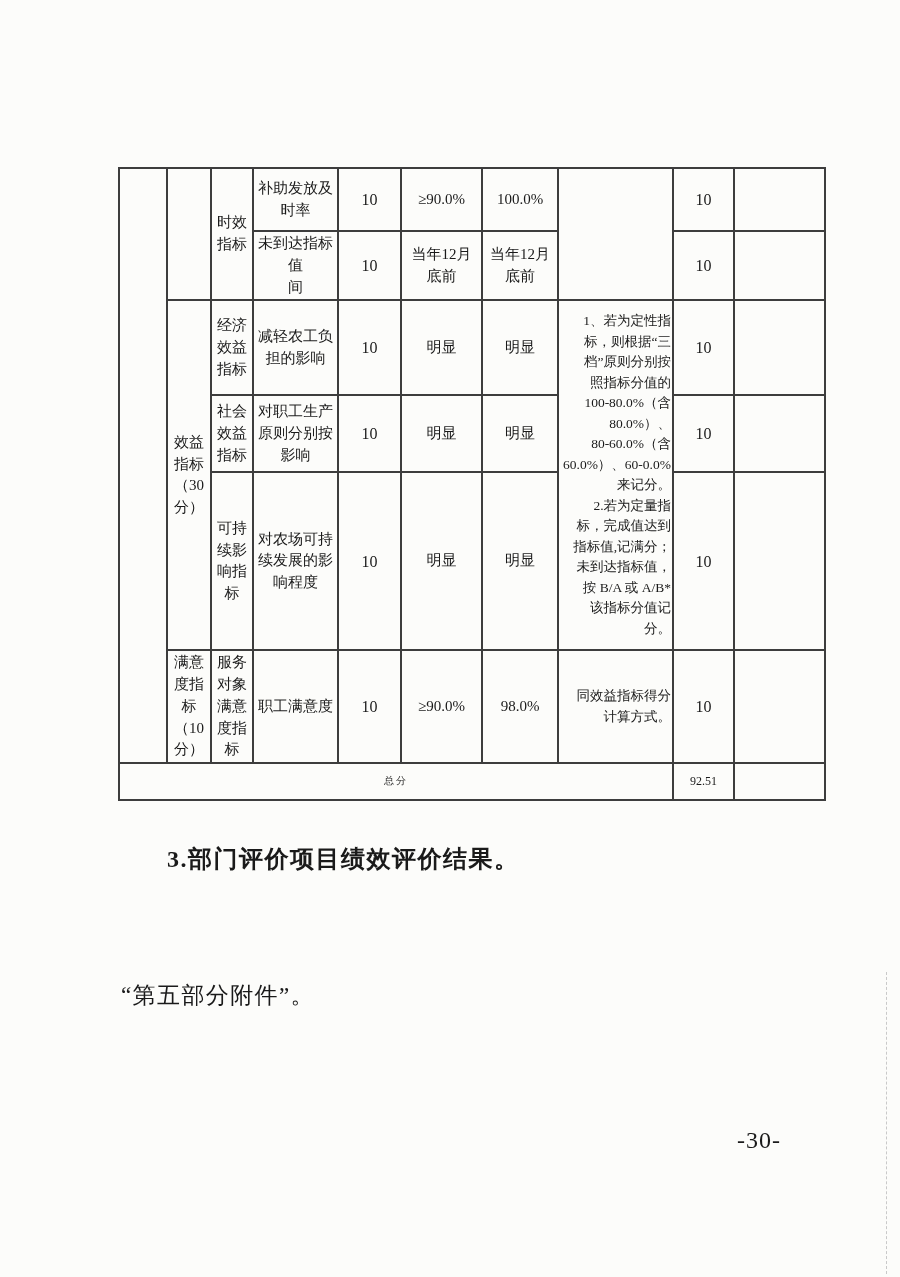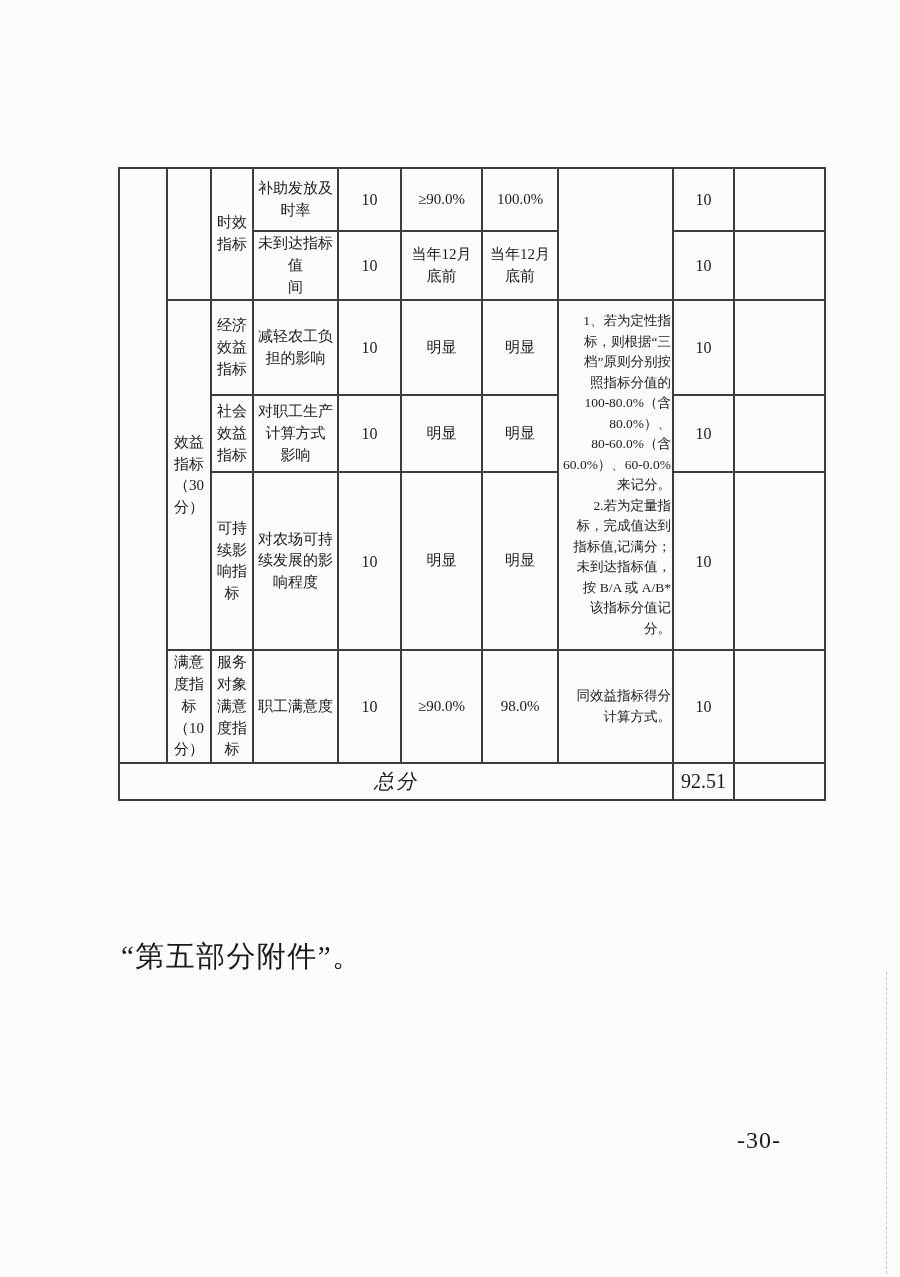--- a/index.html
+++ b/index.html
@@ -35,34 +35,34 @@
   tr.r5{height:178px}
   tr.r6{height:112px}
   tr.r7{height:37px}
   td.note-cell{
     font-size:13.5px;
     line-height:1.52;
     padding:2px 1px;
     text-align:right;
   }
   td.num-cell{font-size:16px;}
-  td.total-label-cell{font-size:20px;letter-spacing:2px;font-style:italic;}
-  td.total-value-cell{font-size:20px;}
+  td.total-label-cell{font-size:10px;letter-spacing:2px;}
+  td.total-value-cell{font-size:12px;}
   .heading{
     position:absolute;left:167px;top:843px;
     font-size:24px;font-weight:bold;letter-spacing:1.5px;
     white-space:nowrap;
   }
   .para-line1{
     position:absolute;left:152px;top:893px;
     font-size:23px;letter-spacing:1.4px;white-space:nowrap;
   }
   .para-line2{
-    position:absolute;left:121px;top:937px;
-    font-size:29px;letter-spacing:1.4px;white-space:nowrap;
+    position:absolute;left:121px;top:980px;
+    font-size:23px;letter-spacing:1.4px;white-space:nowrap;
   }
   .page-number{
     position:absolute;left:737px;top:1127px;
     font-size:24px;letter-spacing:1px;
   }
   .scan-mark{
     position:absolute;left:886px;top:972px;
     height:302px;width:0;
     border-left:1px dashed #c9c9c9;
   }
@@ -141,21 +141,21 @@
 该指标分值记
 分。</td>
       <td class="num-cell">10</td>
       <td></td>
     </tr>
     <tr class="r4">
       <td>社会
 效益
 指标</td>
       <td>对职工生产
-计算方式
+原则分别按
 影响</td>
       <td class="num-cell">10</td>
       <td>明显</td>
       <td>明显</td>
       <td class="num-cell">10</td>
       <td></td>
     </tr>
     <tr class="r5">
       <td>可持
 续影
@@ -191,19 +191,20 @@
       <td></td>
     </tr>
     <tr class="r7">
       <td colspan="8" class="total-label-cell">总分</td>
       <td class="total-value-cell">92.51</td>
       <td></td>
     </tr>
   </tbody>
     </table>
 
+  <div class="heading">3.部门评价项目绩效评价结果。</div>
   <div class="para-line2">“第五部分附件”。</div>
 
   <div class="page-number">-30-</div>
 
   <div class="scan-mark"></div>
 
 </div>
 
 </body></html>

